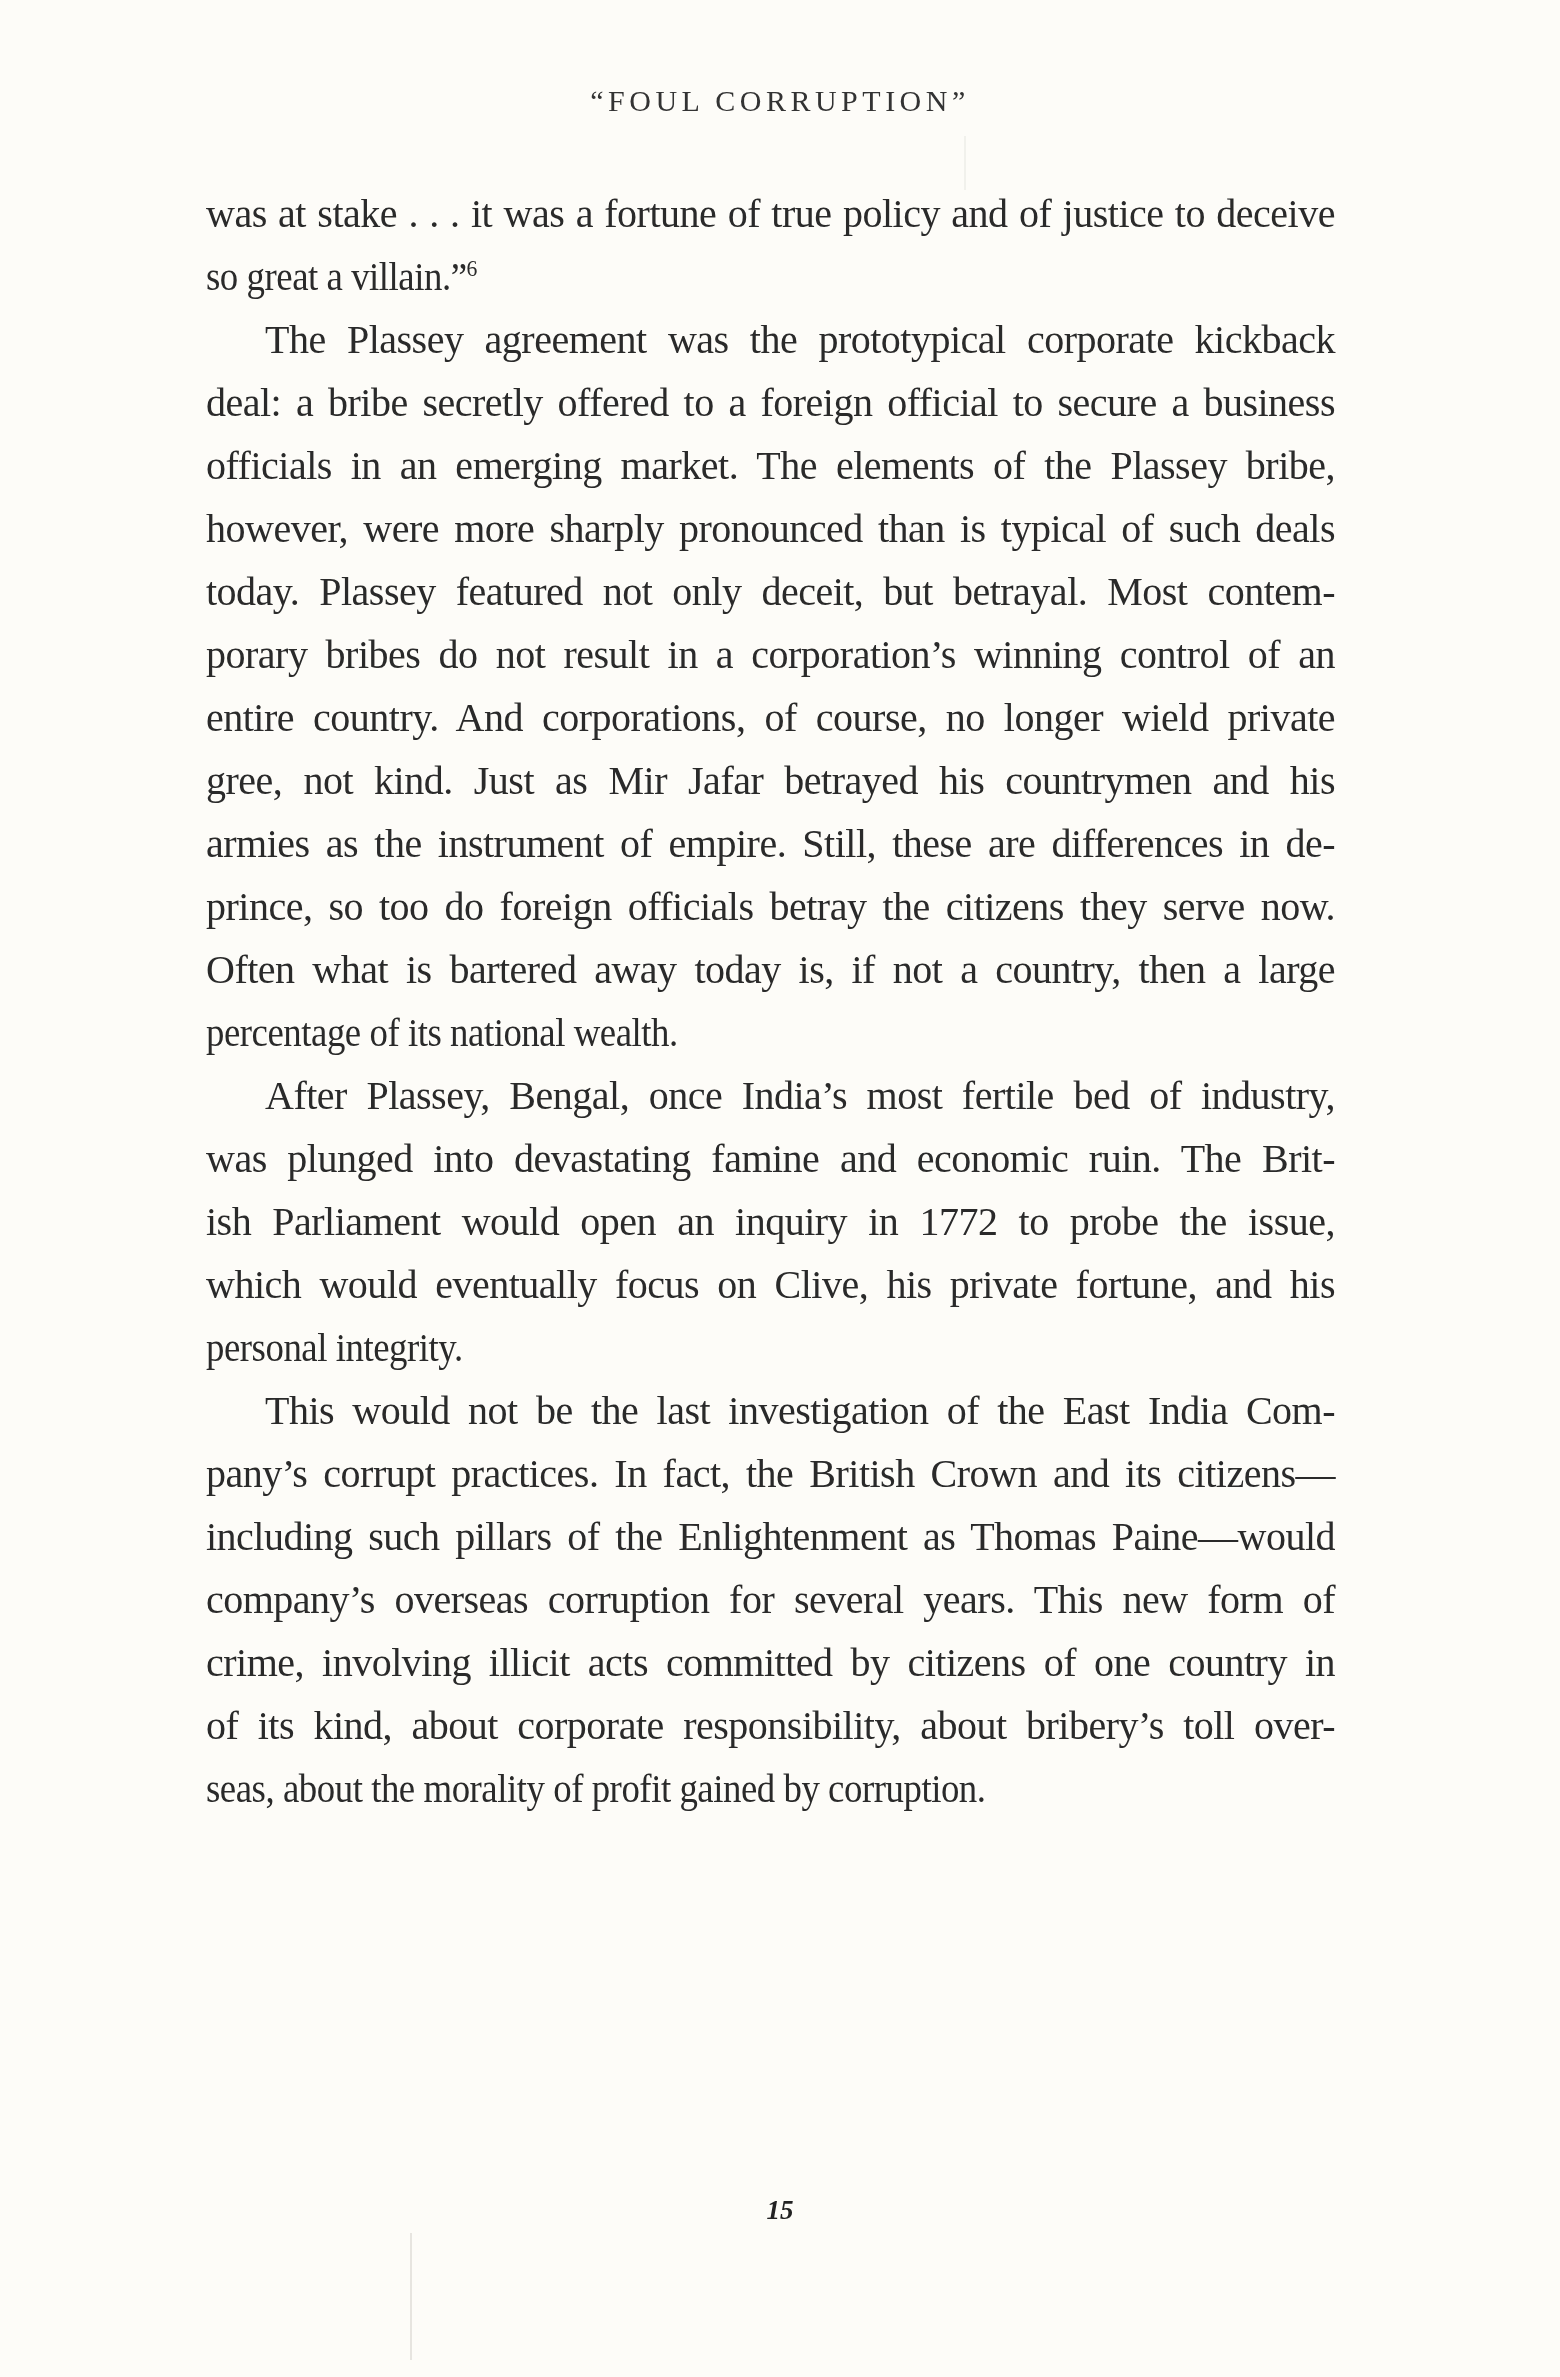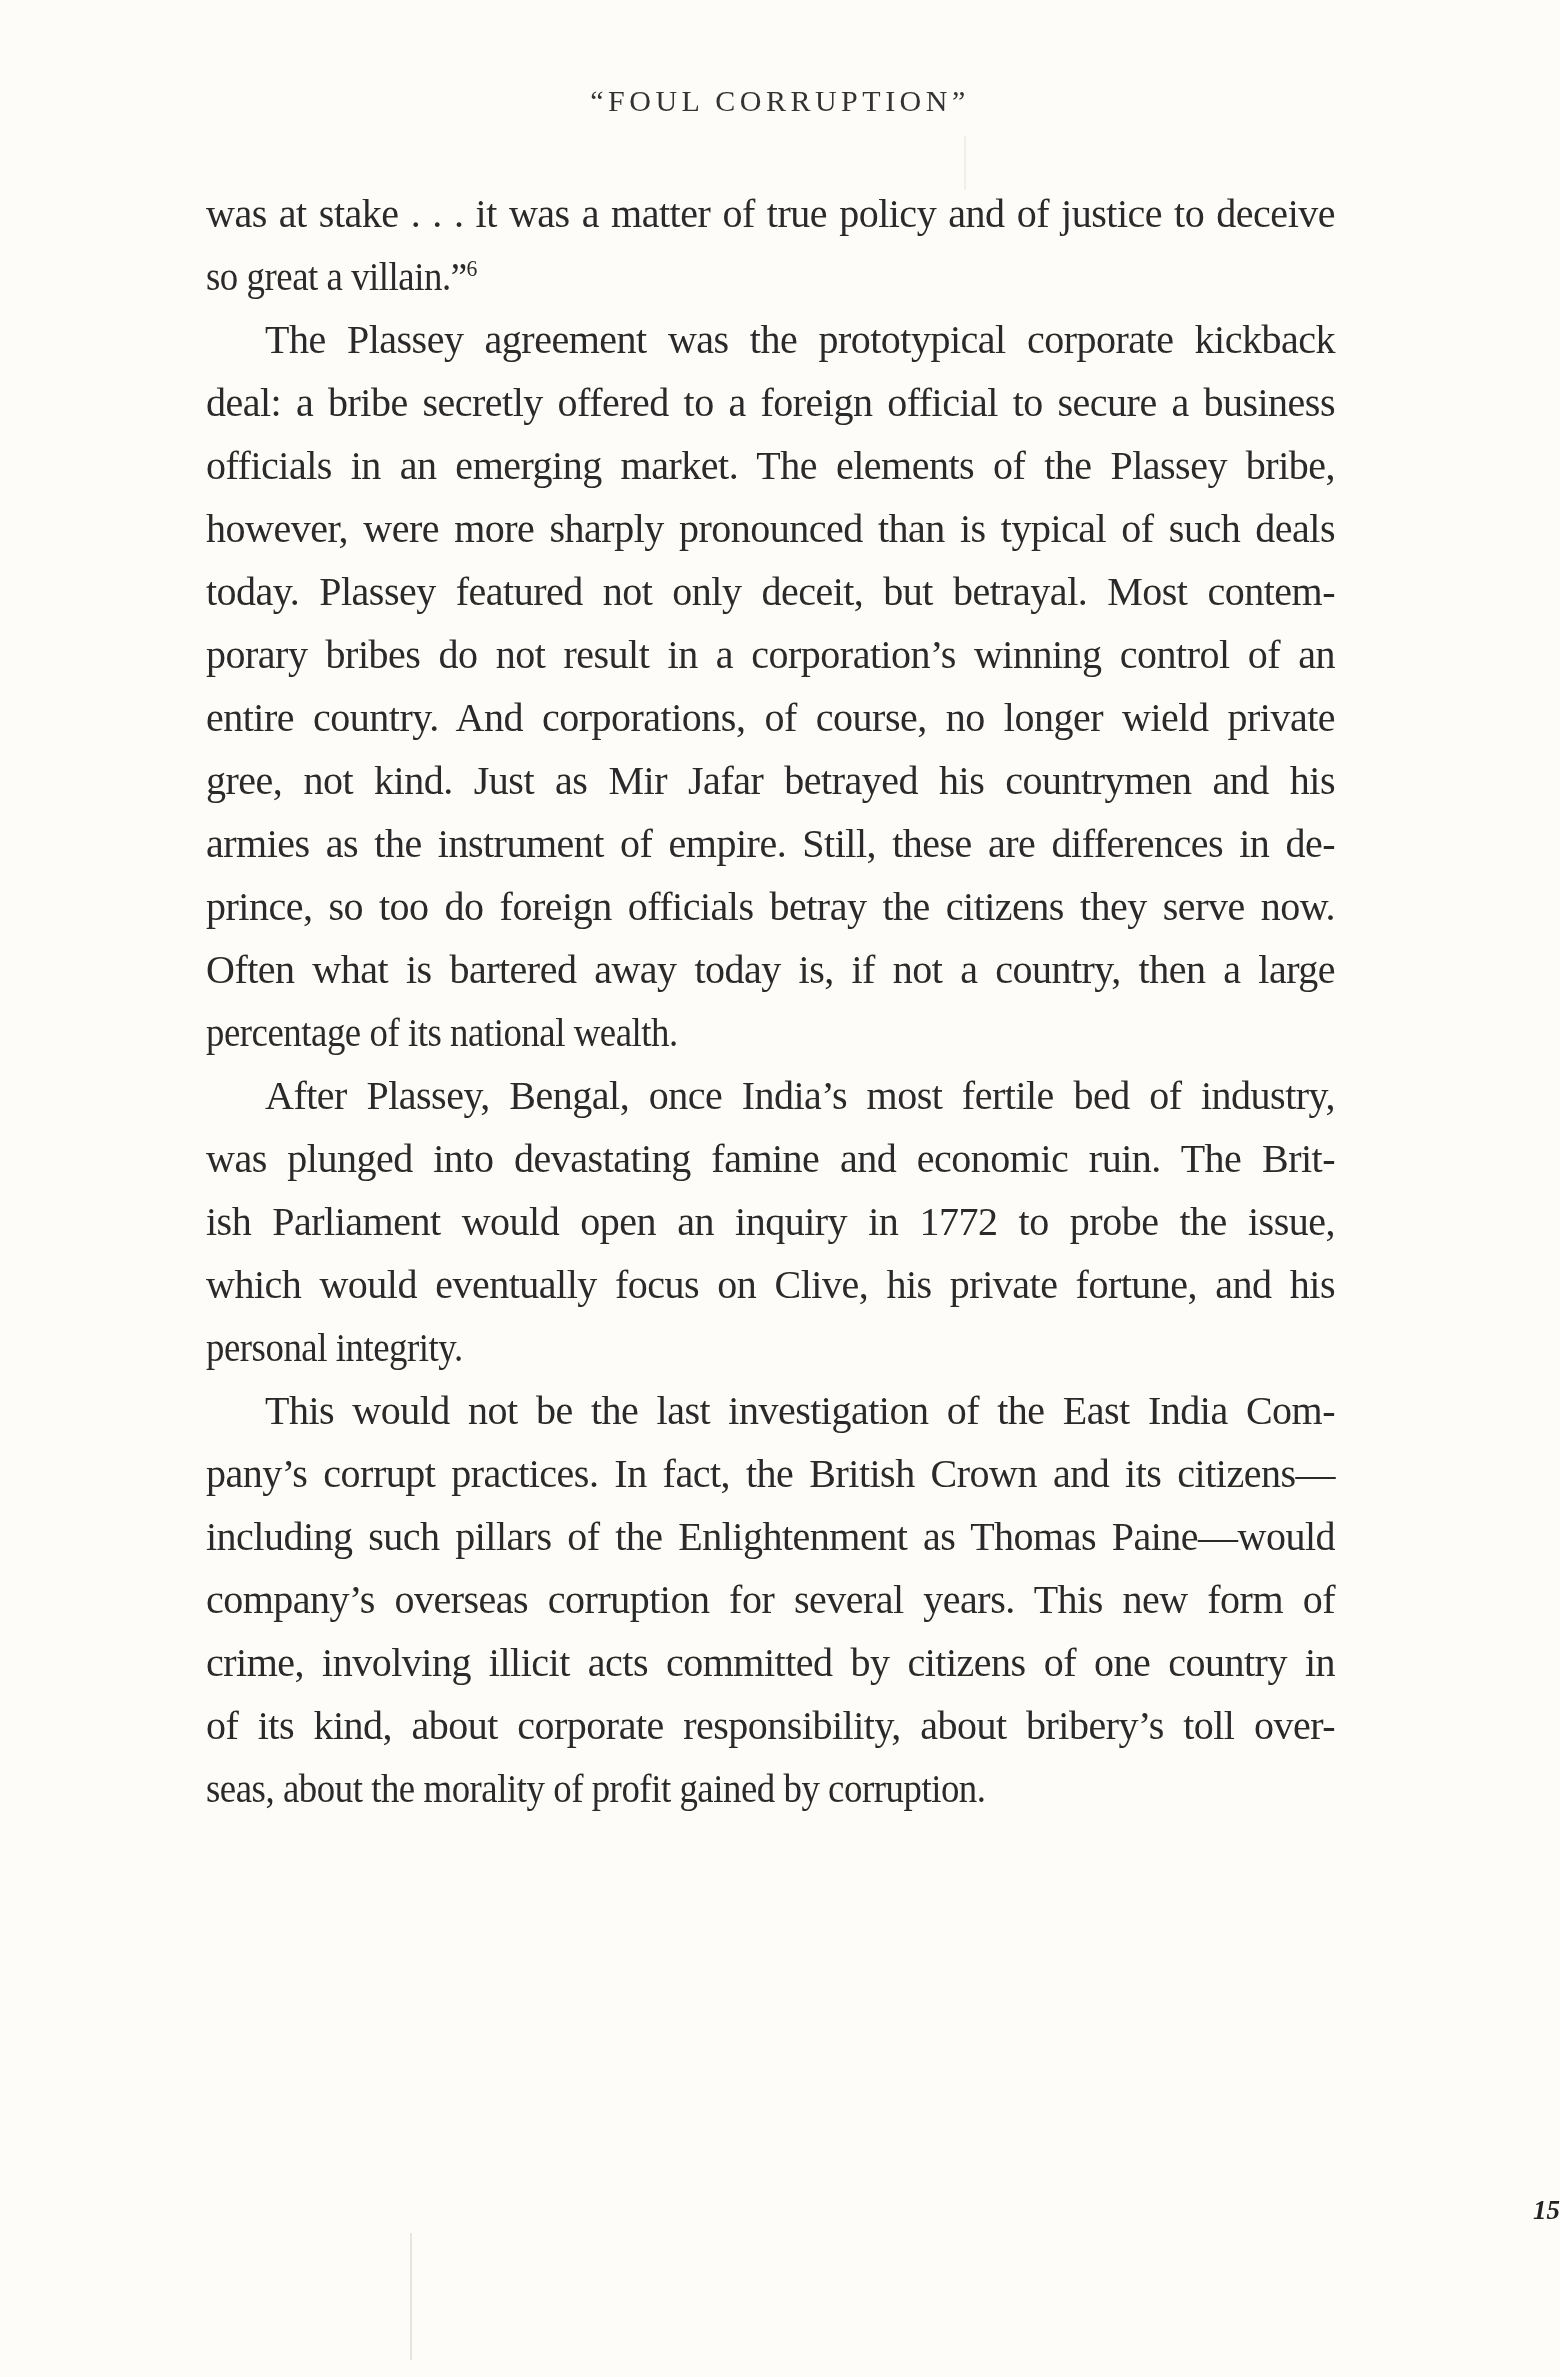--- a/index.html
+++ b/index.html
@@ -59,21 +59,21 @@
     .line sup {
       font-size: 23.6px;
       line-height: 0;
       vertical-align: 14.5px;
     }
     .page-number {
       position: absolute;
       top: 2195px;
       left: 0;
       width: 1560px;
-      text-align: right;
+      text-align: center;
       font-size: 27px;
       font-style: italic;
       font-weight: bold;
       color: #222;
     }
     .scan-mark {
       position: absolute;
       width: 1.8px;
       background: #d8d6d0;
       opacity: 0.6;
@@ -82,21 +82,21 @@
 </head>
 <body>
 
 <div class="page">
 
   <div class="running-head">“FOUL CORRUPTION”</div>
 
   <div class="body-text">
 
     <div>
-      <span class="line">was at stake . . . it was a matter of true policy and of justice to deceive</span>
+      <span class="line">was at stake . . . it was a fortune of true policy and of justice to deceive</span>
       <span class="line last" style="transform: scaleX(0.92); width: 1227px; padding-left: 0px;"><span>so great a villain.”</span><sup>6</sup></span>
     </div>
 
     <div>
       <span class="line indent">The Plassey agreement was the prototypical corporate kickback</span>
       <span class="line">deal: a bribe secretly offered to a foreign official to secure a business</span>
       <span class="line">officials in an emerging market. The elements of the Plassey bribe,</span>
       <span class="line">however, were more sharply pronounced than is typical of such deals</span>
       <span class="line">today. Plassey featured not only deceit, but betrayal. Most contem-</span>
       <span class="line">porary bribes do not result in a corporation’s winning control of an</span>

